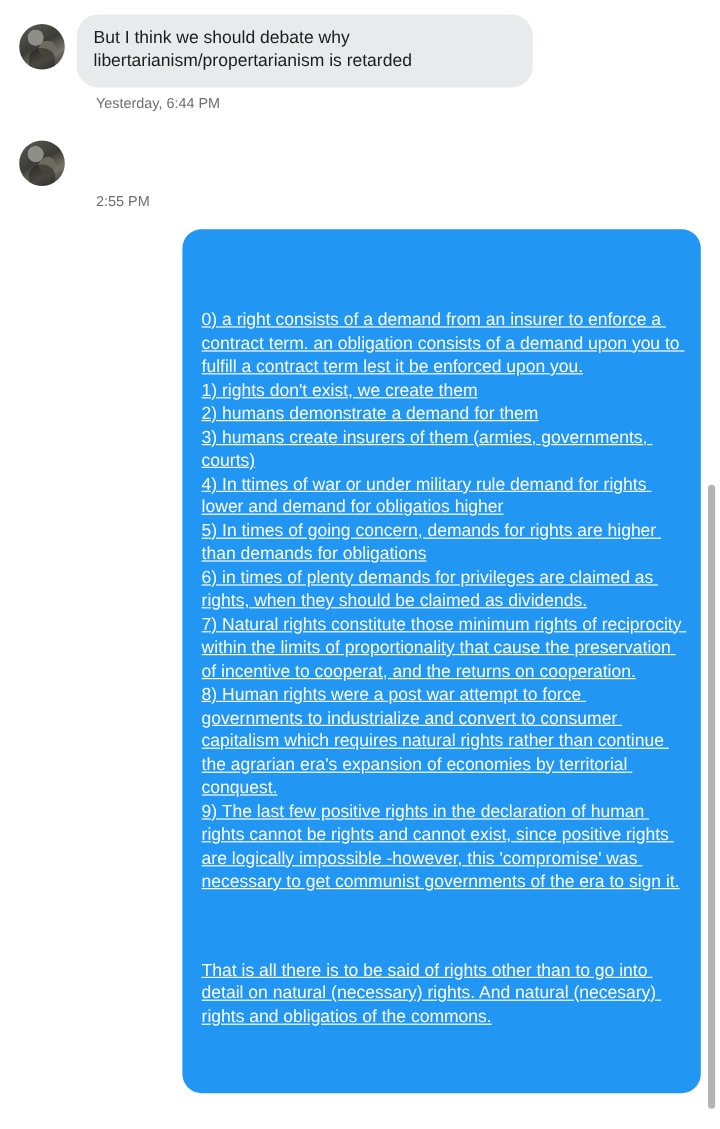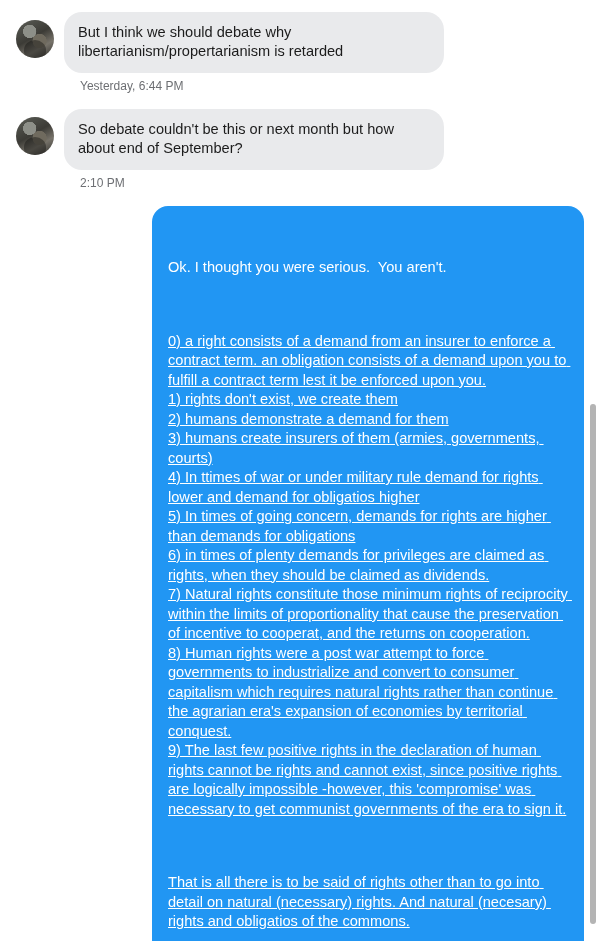--- a/index.html
+++ b/index.html
@@ -115,27 +115,25 @@
 <div class="chat">
 
   <div class="msg-row incoming">
     <div class="avatar"></div>
     <div class="bubble incoming">But I think we should debate why libertarianism/propertarianism is retarded</div>
   </div>
   <div class="timestamp">Yesterday, 6:44 PM</div>
 
   <div class="msg-row incoming">
     <div class="avatar"></div>
-    <div class="bubble incoming">So debate couldn't be this or next month but how about end of September?</div>
   </div>
-  <div class="timestamp">2:10 PM</div>
+  <div class="timestamp">2:55 PM</div>
 
   <div class="msg-row outgoing">
     <div class="bubble outgoing">
-      <span class="para">Ok. I thought you were serious.  You aren't.</span>
       <span class="para gap">0) a right consists of a demand from an insurer to enforce a contract term. an obligation consists of a demand upon you to fulfill a contract term lest it be enforced upon you.
 1) rights don't exist, we create them
 2) humans demonstrate a demand for them
 3) humans create insurers of them (armies, governments, courts)
 4) In ttimes of war or under military rule demand for rights lower and demand for obligatios higher
 5) In times of going concern, demands for rights are higher than demands for obligations
 6) in times of plenty demands for privileges are claimed as rights, when they should be claimed as dividends.
 7) Natural rights constitute those minimum rights of reciprocity within the limits of proportionality that cause the preservation of incentive to cooperat, and the returns on cooperation.
 8) Human rights were a post war attempt to force governments to industrialize and convert to consumer capitalism which requires natural rights rather than continue the agrarian era's expansion of economies by territorial conquest.
 9) The last few positive rights in the declaration of human rights cannot be rights and cannot exist, since positive rights are logically impossible -however, this 'compromise' was necessary to get communist governments of the era to sign it.</span>

